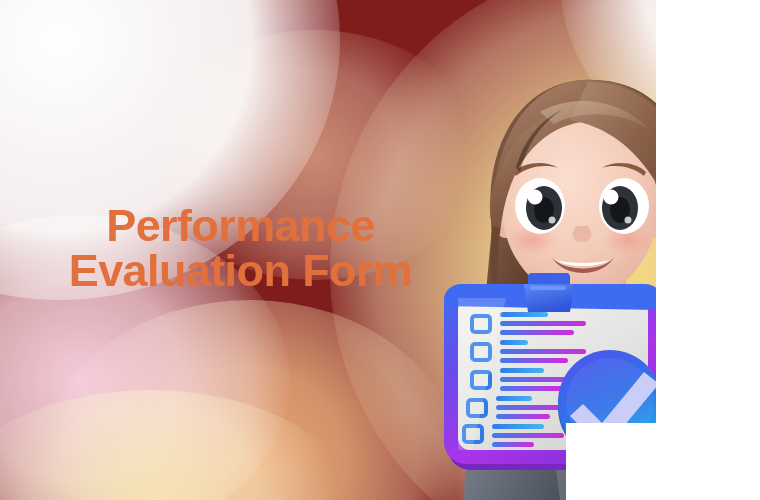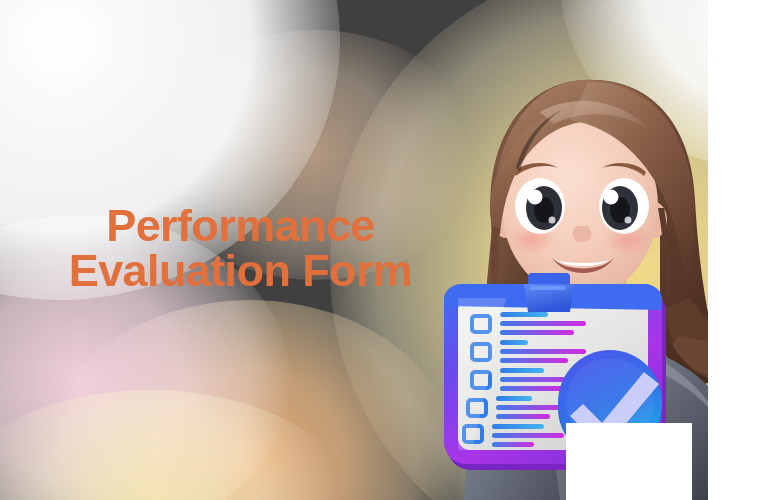--- a/index.html
+++ b/index.html
@@ -3,22 +3,22 @@
 <meta charset="utf-8">
 <title>Performance Evaluation Form</title>
 <style>
   html,body{margin:0;padding:0;}
   body{
     width:760px;height:500px;overflow:hidden;
     font-family:"Liberation Sans", sans-serif;
     background:#ffffff;
   }
   #canvas{
-    position:relative;width:708px;height:500px;overflow:hidden;
-    background:#404040;
+    position:relative;width:656px;height:500px;overflow:hidden;
+    background:#7f1d1d;
   }
 
   
   .bg-layer{position:absolute;inset:0;pointer-events:none;}
   .blob{position:absolute;border-radius:50%;filter:blur(0px);}
 
   .blob-yellow-right{
     left:330px;top:-40px;width:620px;height:620px;
     background:radial-gradient(circle at 50% 50%,
        rgba(250,226,140,0.95) 0%,

